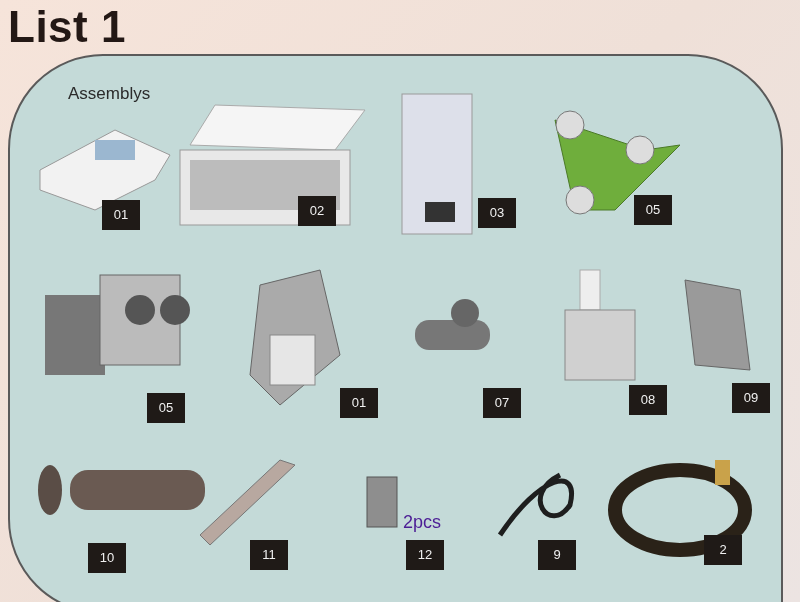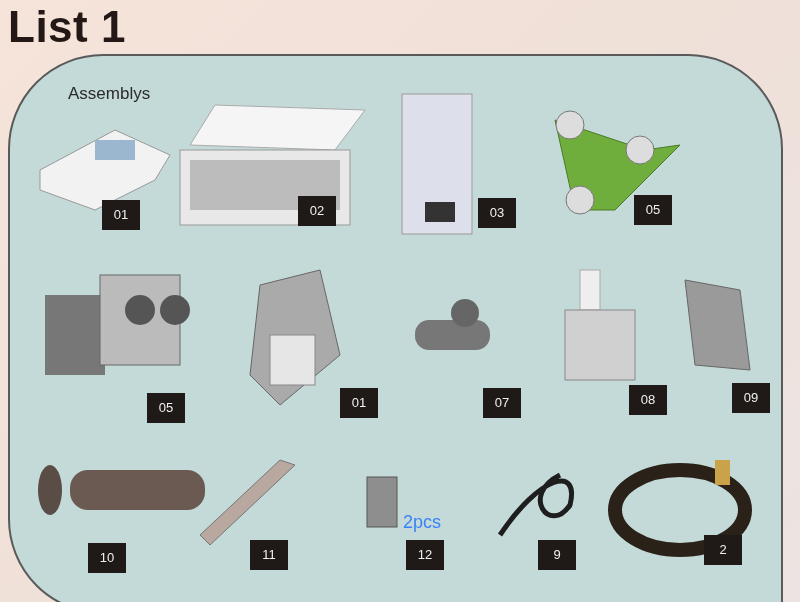--- a/index.html
+++ b/index.html
@@ -1,21 +1,21 @@
 <!DOCTYPE html>
 <html><head>
 <meta charset="utf-8">
 <style>
   html,body{margin:0;padding:0;}
   body{width:800px;height:602px;overflow:hidden;background:linear-gradient(135deg,#f6e4da 0%,#efe0d8 50%,#ece4e2 100%);font-family:"Liberation Sans",sans-serif;position:relative;}
   .title{position:absolute;left:8px;top:2px;font-size:44px;font-weight:bold;color:#231815;letter-spacing:0.5px;text-align:center;}
   .panel{position:absolute;left:8px;top:54px;width:775px;height:560px;background:#c4dad8;border:2px solid #5a5a5a;border-radius:95px 95px 0 95px;box-sizing:border-box;}
   .subtitle{position:absolute;left:68px;top:64px;font-size:17px;color:#2b2b2b;margin-top:20px;}
   .label{position:absolute;background:#1f1a17;color:#f0f0f0;font-size:13px;width:38px;height:30px;line-height:30px;text-align:center;}
-  .note{position:absolute;font-size:18px;color:#3b82f6;}
+  .note{position:absolute;font-size:18px;color:#4c1d95;}
   .part{position:absolute;}
 </style>
 </head>
 <body>
 
 <div class="title">List 1</div>
 <div class="panel"></div>
 <div class="subtitle">Assemblys</div>
 
 <svg class="part" style="left:35px;top:110px" width="150" height="120">

